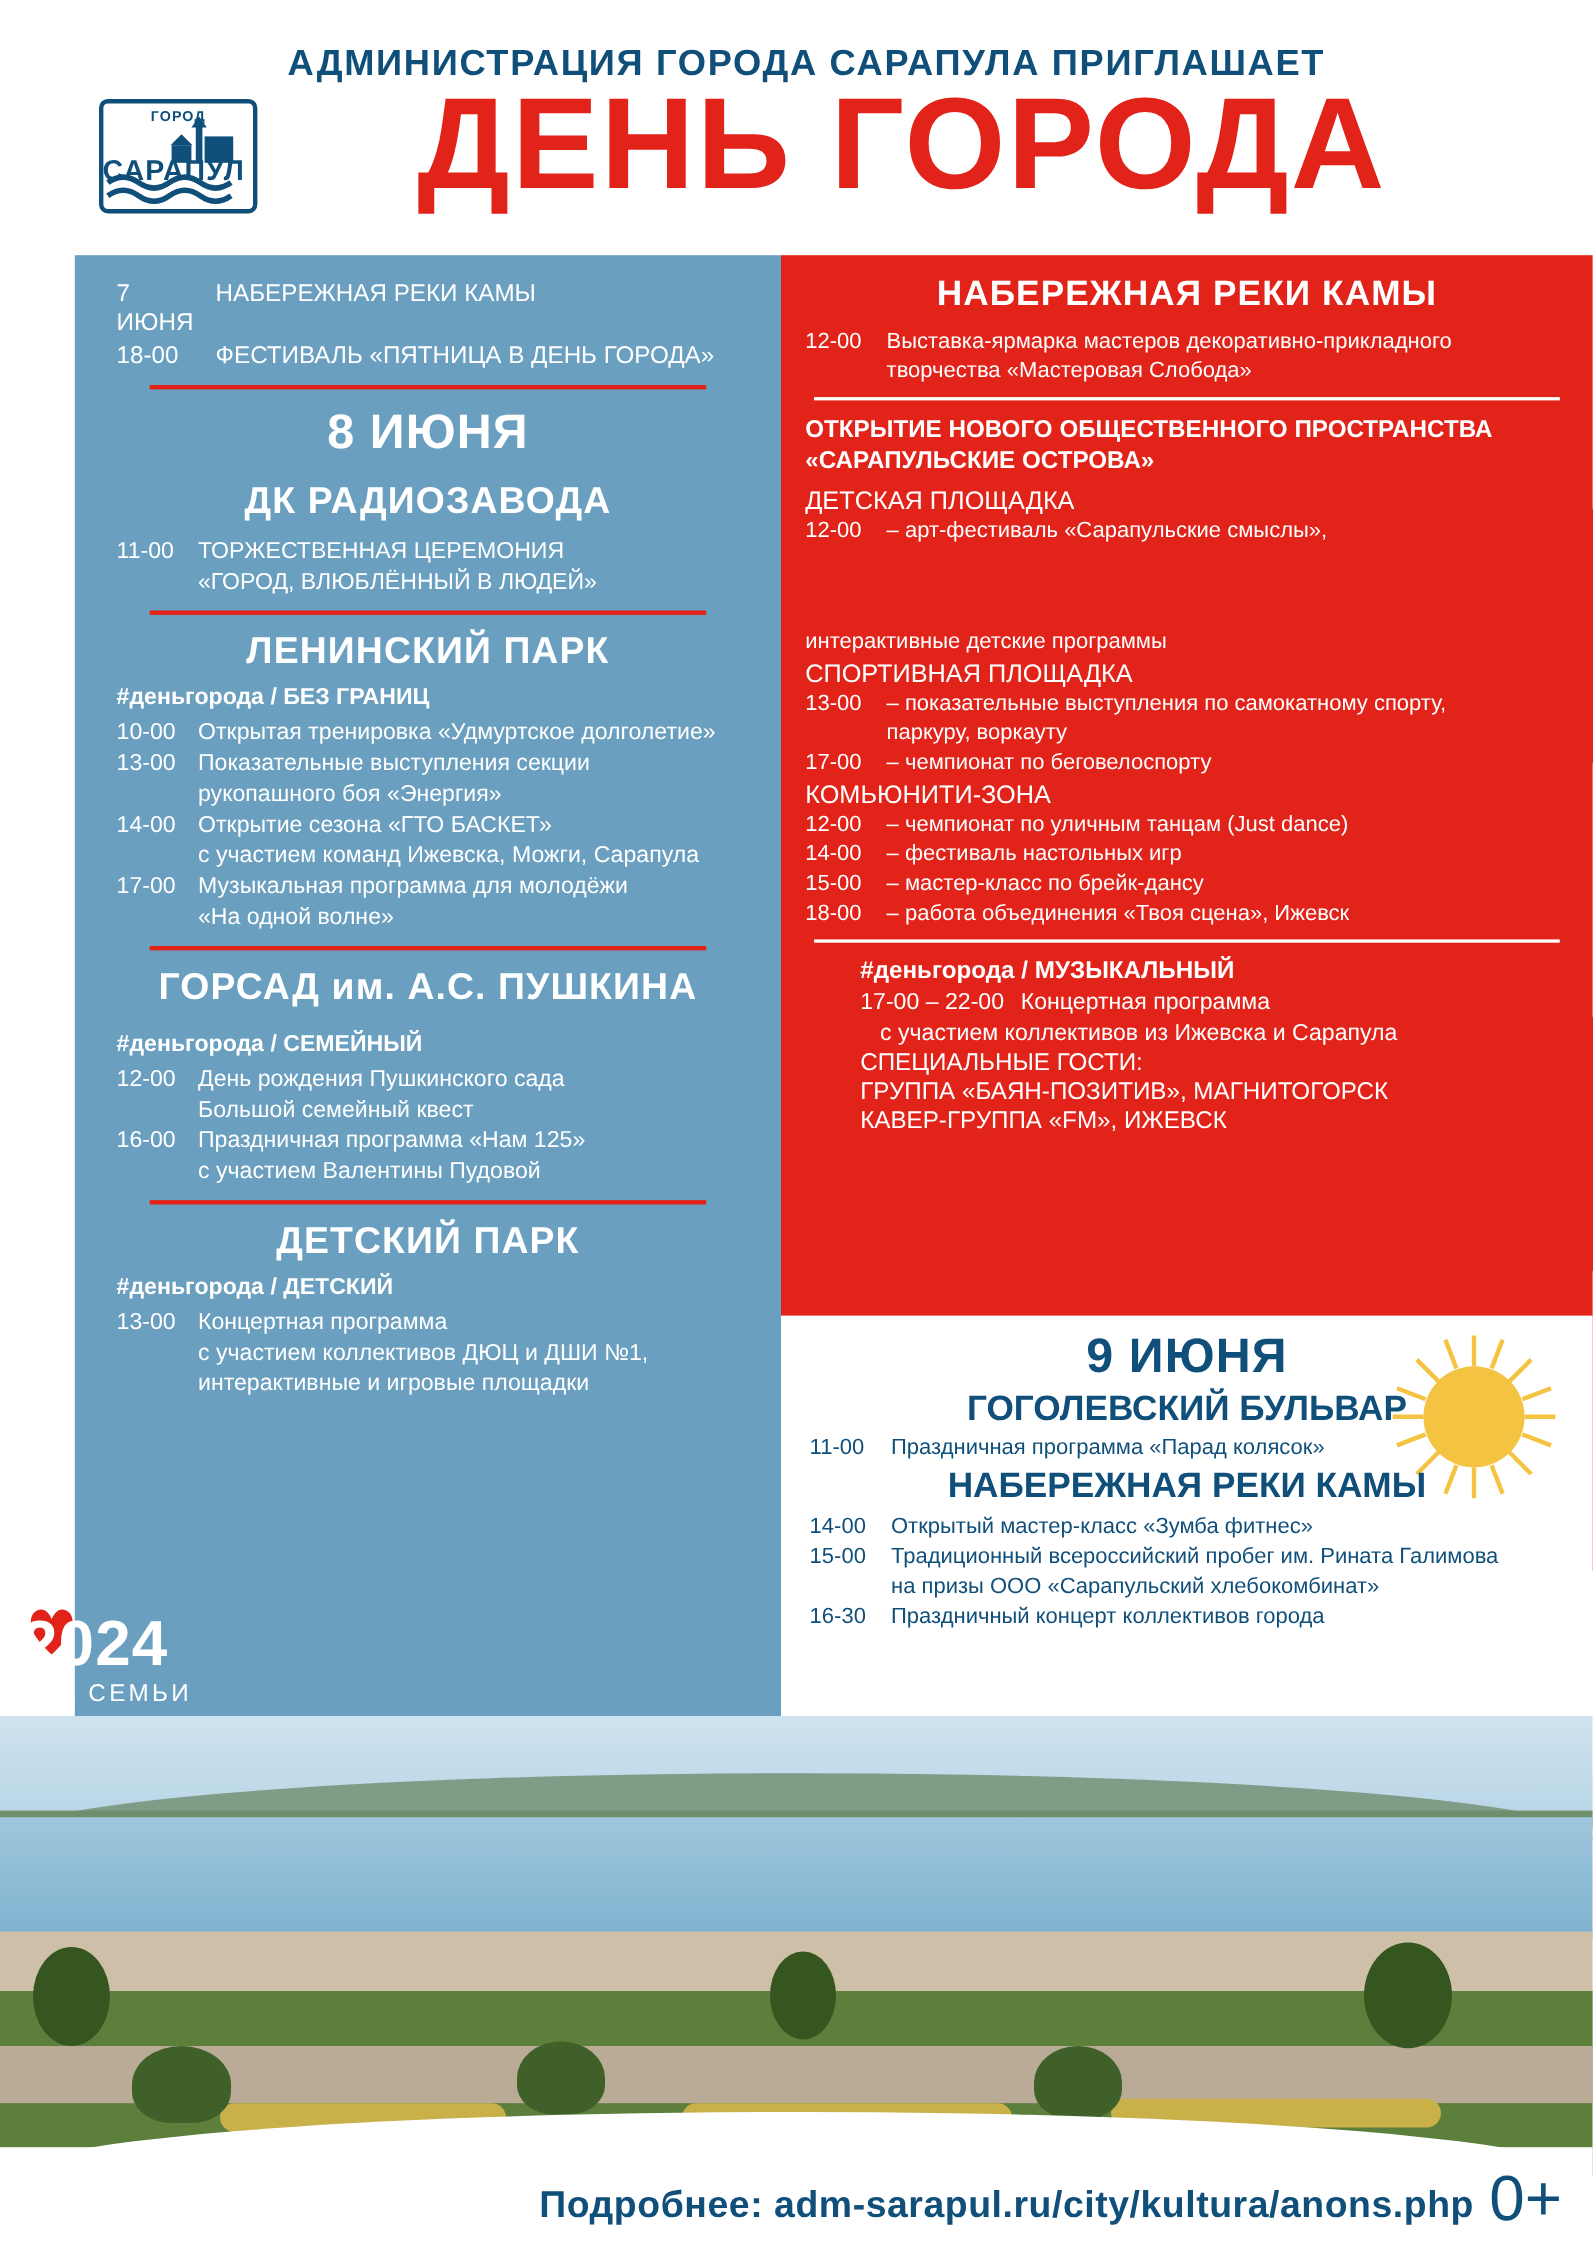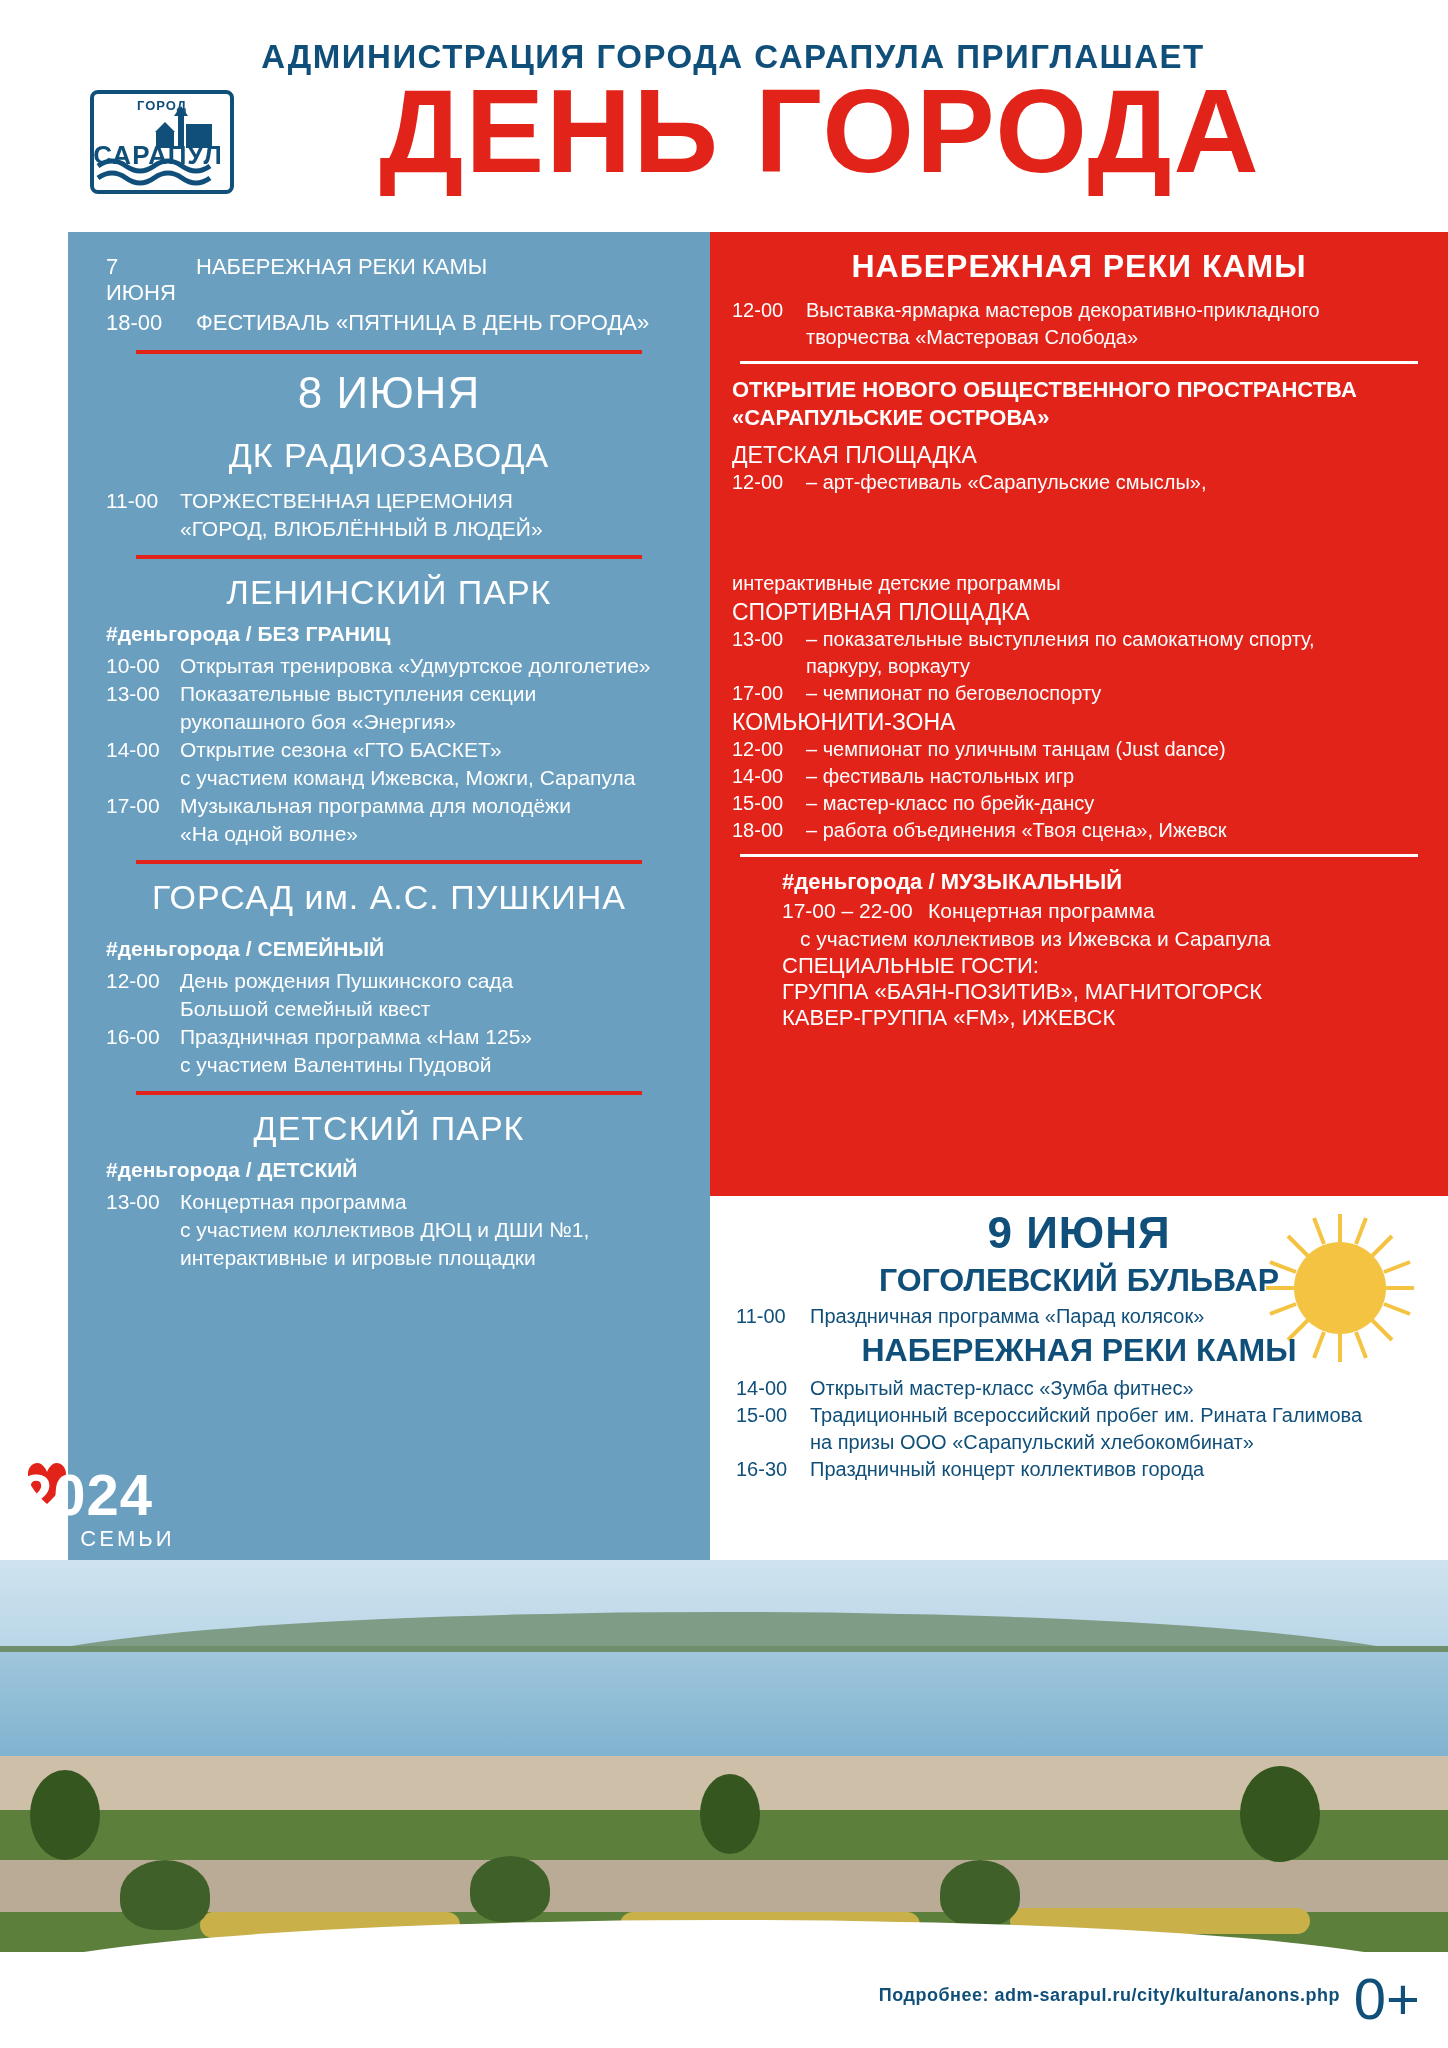--- a/index.html
+++ b/index.html
@@ -55,21 +55,21 @@
     background:#ffffff;
   }
 
   
   .lc{position:relative;color:#ffffff;font-size:21px;}
   .row{display:flex;margin:0 0 4px 0;}
   .tm{flex:0 0 74px;text-align:left;}
   .tx{flex:1;}
   .left-pad{padding:0 38px;}
   .ltitle{
-    text-align:center;font-weight:normal;letter-spacing:1px;
+    text-align:center;font-weight:bold;letter-spacing:1px;
   }
   .hr-red{height:4px;background:#e2231a;margin:14px 30px 14px 30px;}
   .hash{font-weight:bold;font-size:21px;margin:8px 0 8px 0;}
 
   
   .rc{color:#ffffff;font-size:20px;}
   .rtitle{font-weight:bold;text-align:center;letter-spacing:1px;}
   .hr-white{height:3px;background:#ffffff;margin:12px 8px;}
 
   
@@ -110,21 +110,21 @@
   
   .footer{
     position:absolute;left:0;top:1952px;width:1448px;height:96px;background:#ffffff;
   }
   .footer-wave{
     position:absolute;left:0;top:1920px;width:1448px;height:60px;
     background:#ffffff;border-radius:50% 50% 0 0 / 100% 100% 0 0;
   }
   .footer-text{
     position:absolute;left:0;top:1985px;width:1340px;text-align:right;
-    font-size:18px;font-weight:bold;color:#0f4f7a;letter-spacing:0.5px;
+    font-size:34px;font-weight:bold;color:#0f4f7a;letter-spacing:0.5px;
   }
   .age{
     position:absolute;right:28px;top:1965px;font-size:58px;color:#0f4f7a;font-weight:400;
   }
 </style>
 </head>
 <body>
 
 <div class="poster">
 

